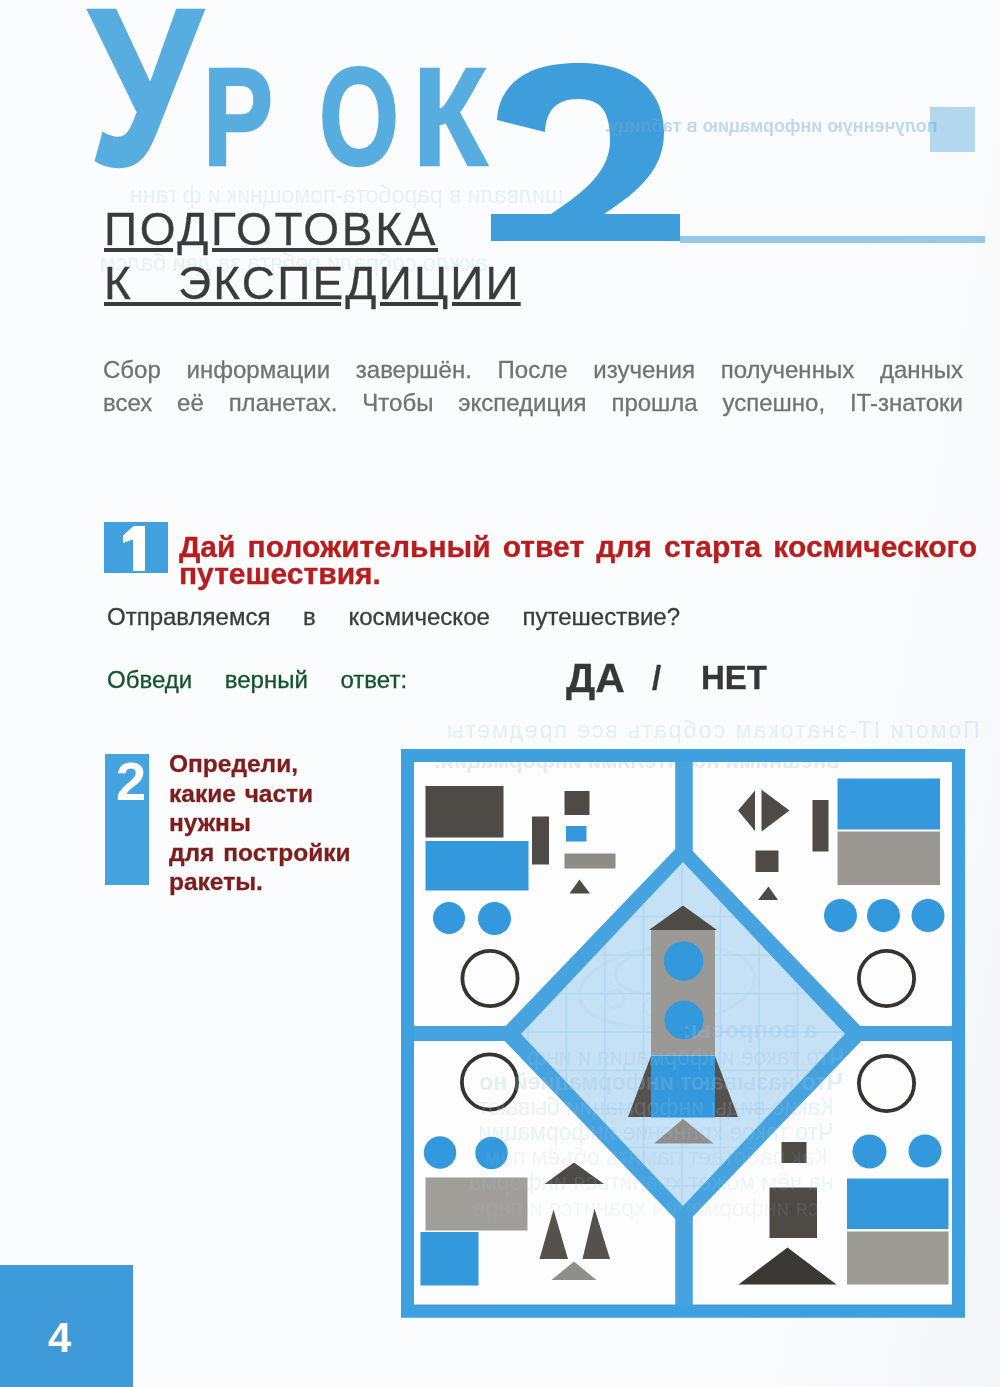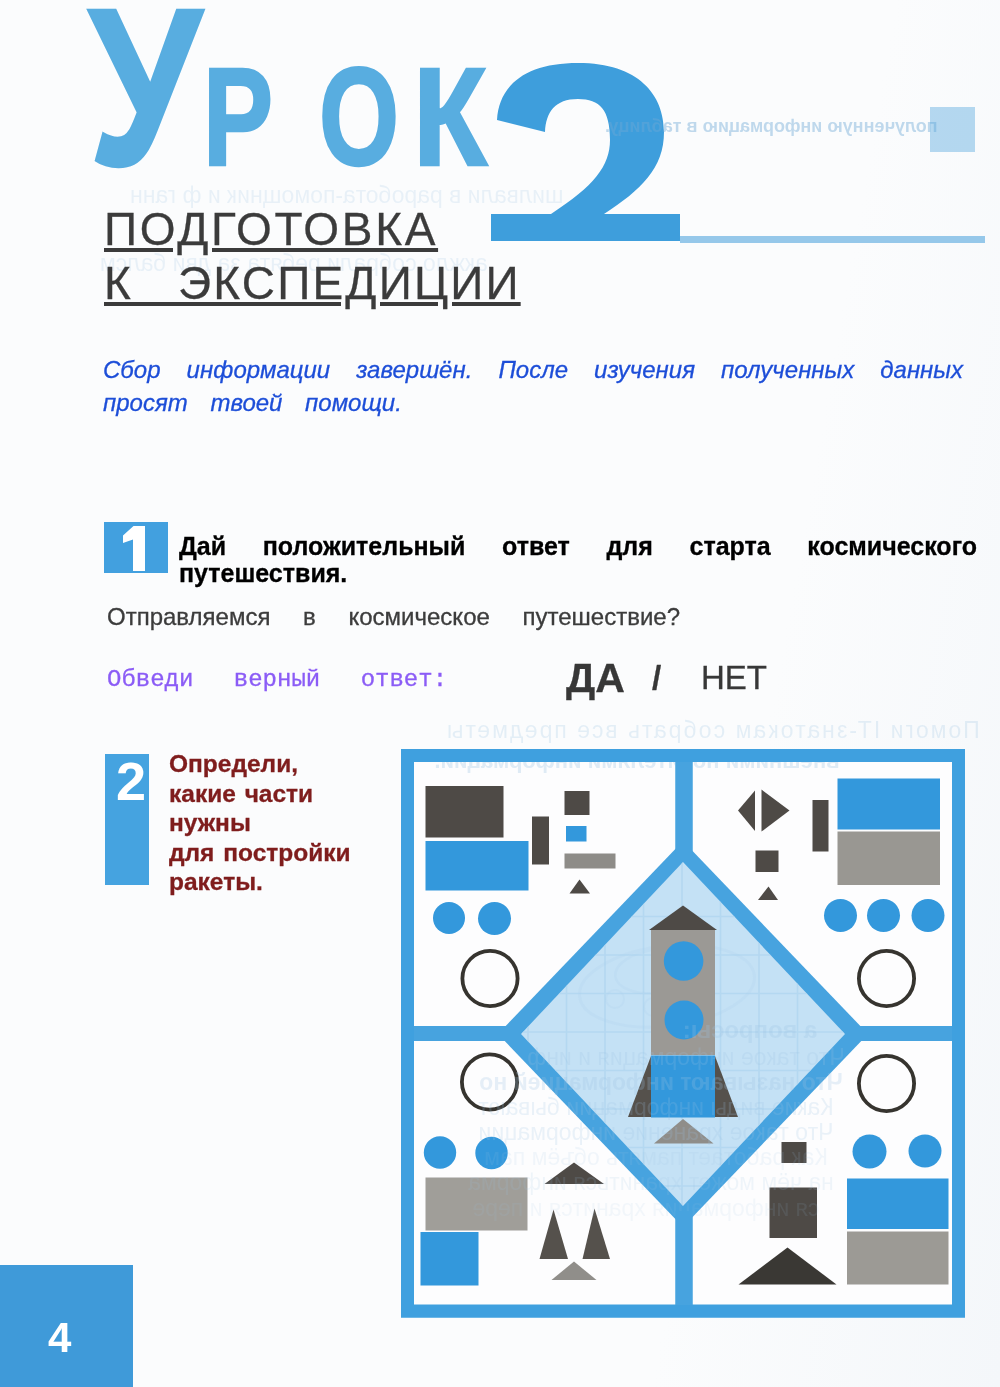--- a/index.html
+++ b/index.html
@@ -25,39 +25,39 @@
 
 <div class="abs" style="left:680px;top:236px;width:305px;height:7px;background:#96c8ea;"></div>
 
 <div class="abs bleed" style="left:605px;top:116px;font-size:18px;font-weight:bold;opacity:.42;">полученную информацию в таблицу.</div>
 <div class="abs" style="left:930px;top:107px;width:45px;height:45px;background:#4aa2dd;opacity:.40;"></div>
 <div class="abs bleed" style="left:130px;top:182px;font-size:23px;opacity:.13;">шилвали в раробота-помощник и ф ганн</div>
 <div class="abs bleed" style="left:100px;top:250px;font-size:23px;opacity:.13;">акжло собрали ребята за дви балсм</div>
 
 <div class="abs ink" style="left:104px;top:202px;font-size:46px;color:#3b3b3b;letter-spacing:2.7px;line-height:54px;text-decoration:underline;">ПОДГОТОВКА<br><span style="letter-spacing:2.2px;word-spacing:30px;">К ЭКСПЕДИЦИИ</span></div>
 
-<div class="abs ink" style="left:103px;top:353px;width:860px;font-size:24px;color:#1d4ed8;line-height:33.4px;font-style:italic;">
+<div class="abs ink" style="left:103px;top:353px;width:860px;font-size:24px;color:#737373;line-height:33.4px;">
   <div style="text-align:justify;text-align-last:justify;">Сбор информации завершён. После изучения полученных данных</div>
-  <div style="word-spacing:16px;">просят твоей помощи.</div>
+  <div style="text-align:justify;text-align-last:justify;">всех её планетах. Чтобы экспедиция прошла успешно, IT-знатоки</div>
 </div>
 
 <div class="abs" style="left:104px;top:522px;width:64px;height:51px;background:#42a0df;"></div>
 <svg class="abs" style="left:104px;top:522px;" width="64" height="51" viewBox="0 0 64 51">
   <path d="M 41 49 L 41 4 L 29.5 4 L 19 13.5 L 19 21 L 29 17.5 L 29 49 Z" fill="#fff"></path>
 </svg>
 
-<div class="abs ink" style="left:179px;top:533px;width:798px;font-size:25px;font-weight:bold;color:#000000;text-align:justify;text-align-last:justify;line-height:27px;">Дай положительный ответ для старта космического путешествия.</div>
+<div class="abs ink" style="left:179px;top:533px;width:798px;font-size:30px;font-weight:bold;color:#b91c1c;text-align:justify;text-align-last:justify;line-height:27px;">Дай положительный ответ для старта космического путешествия.</div>
 
 <div class="abs ink" style="left:107px;top:603px;font-size:24px;color:#3c3c3c;word-spacing:26px;text-align:right;">Отправляемся в космическое путешествие?</div>
 
-<div class="abs ink" style="left:107px;top:666px;font-size:24px;color:#8b5cf6;word-spacing:26px;font-family:Liberation Mono, monospace;">Обведи верный ответ:</div>
+<div class="abs ink" style="left:107px;top:666px;font-size:24px;color:#14532d;word-spacing:26px;">Обведи верный ответ:</div>
 
 <div class="abs ink" style="left:566px;top:661px;font-size:41px;font-weight:bold;color:#373737;line-height:34px;">ДА</div>
 <div class="abs ink" style="left:652px;top:661px;font-size:33px;font-weight:bold;color:#373737;line-height:34px;">/</div>
-<div class="abs ink" style="left:701px;top:661px;font-size:33px;font-weight:normal;color:#373737;line-height:34px;">НЕТ</div>
+<div class="abs ink" style="left:701px;top:661px;font-size:33px;font-weight:bold;color:#373737;line-height:34px;">НЕТ</div>
 
 <div class="abs" style="left:105px;top:754px;width:44px;height:131px;background:#45a3e0;"></div>
 <div class="abs" style="left:116px;top:756px;color:#fff;font-weight:bold;font-size:54px;line-height:50px;">2</div>
 
 <div class="abs ink" style="left:169px;top:749px;font-size:24.5px;font-weight:bold;color:#7f1d1d;line-height:29.5px;">
   <div>Определи,</div>
   <div style="word-spacing:2px;">какие части</div>
   <div>нужны</div>
   <div style="word-spacing:2px;">для постройки</div>
   <div>ракеты.</div>

